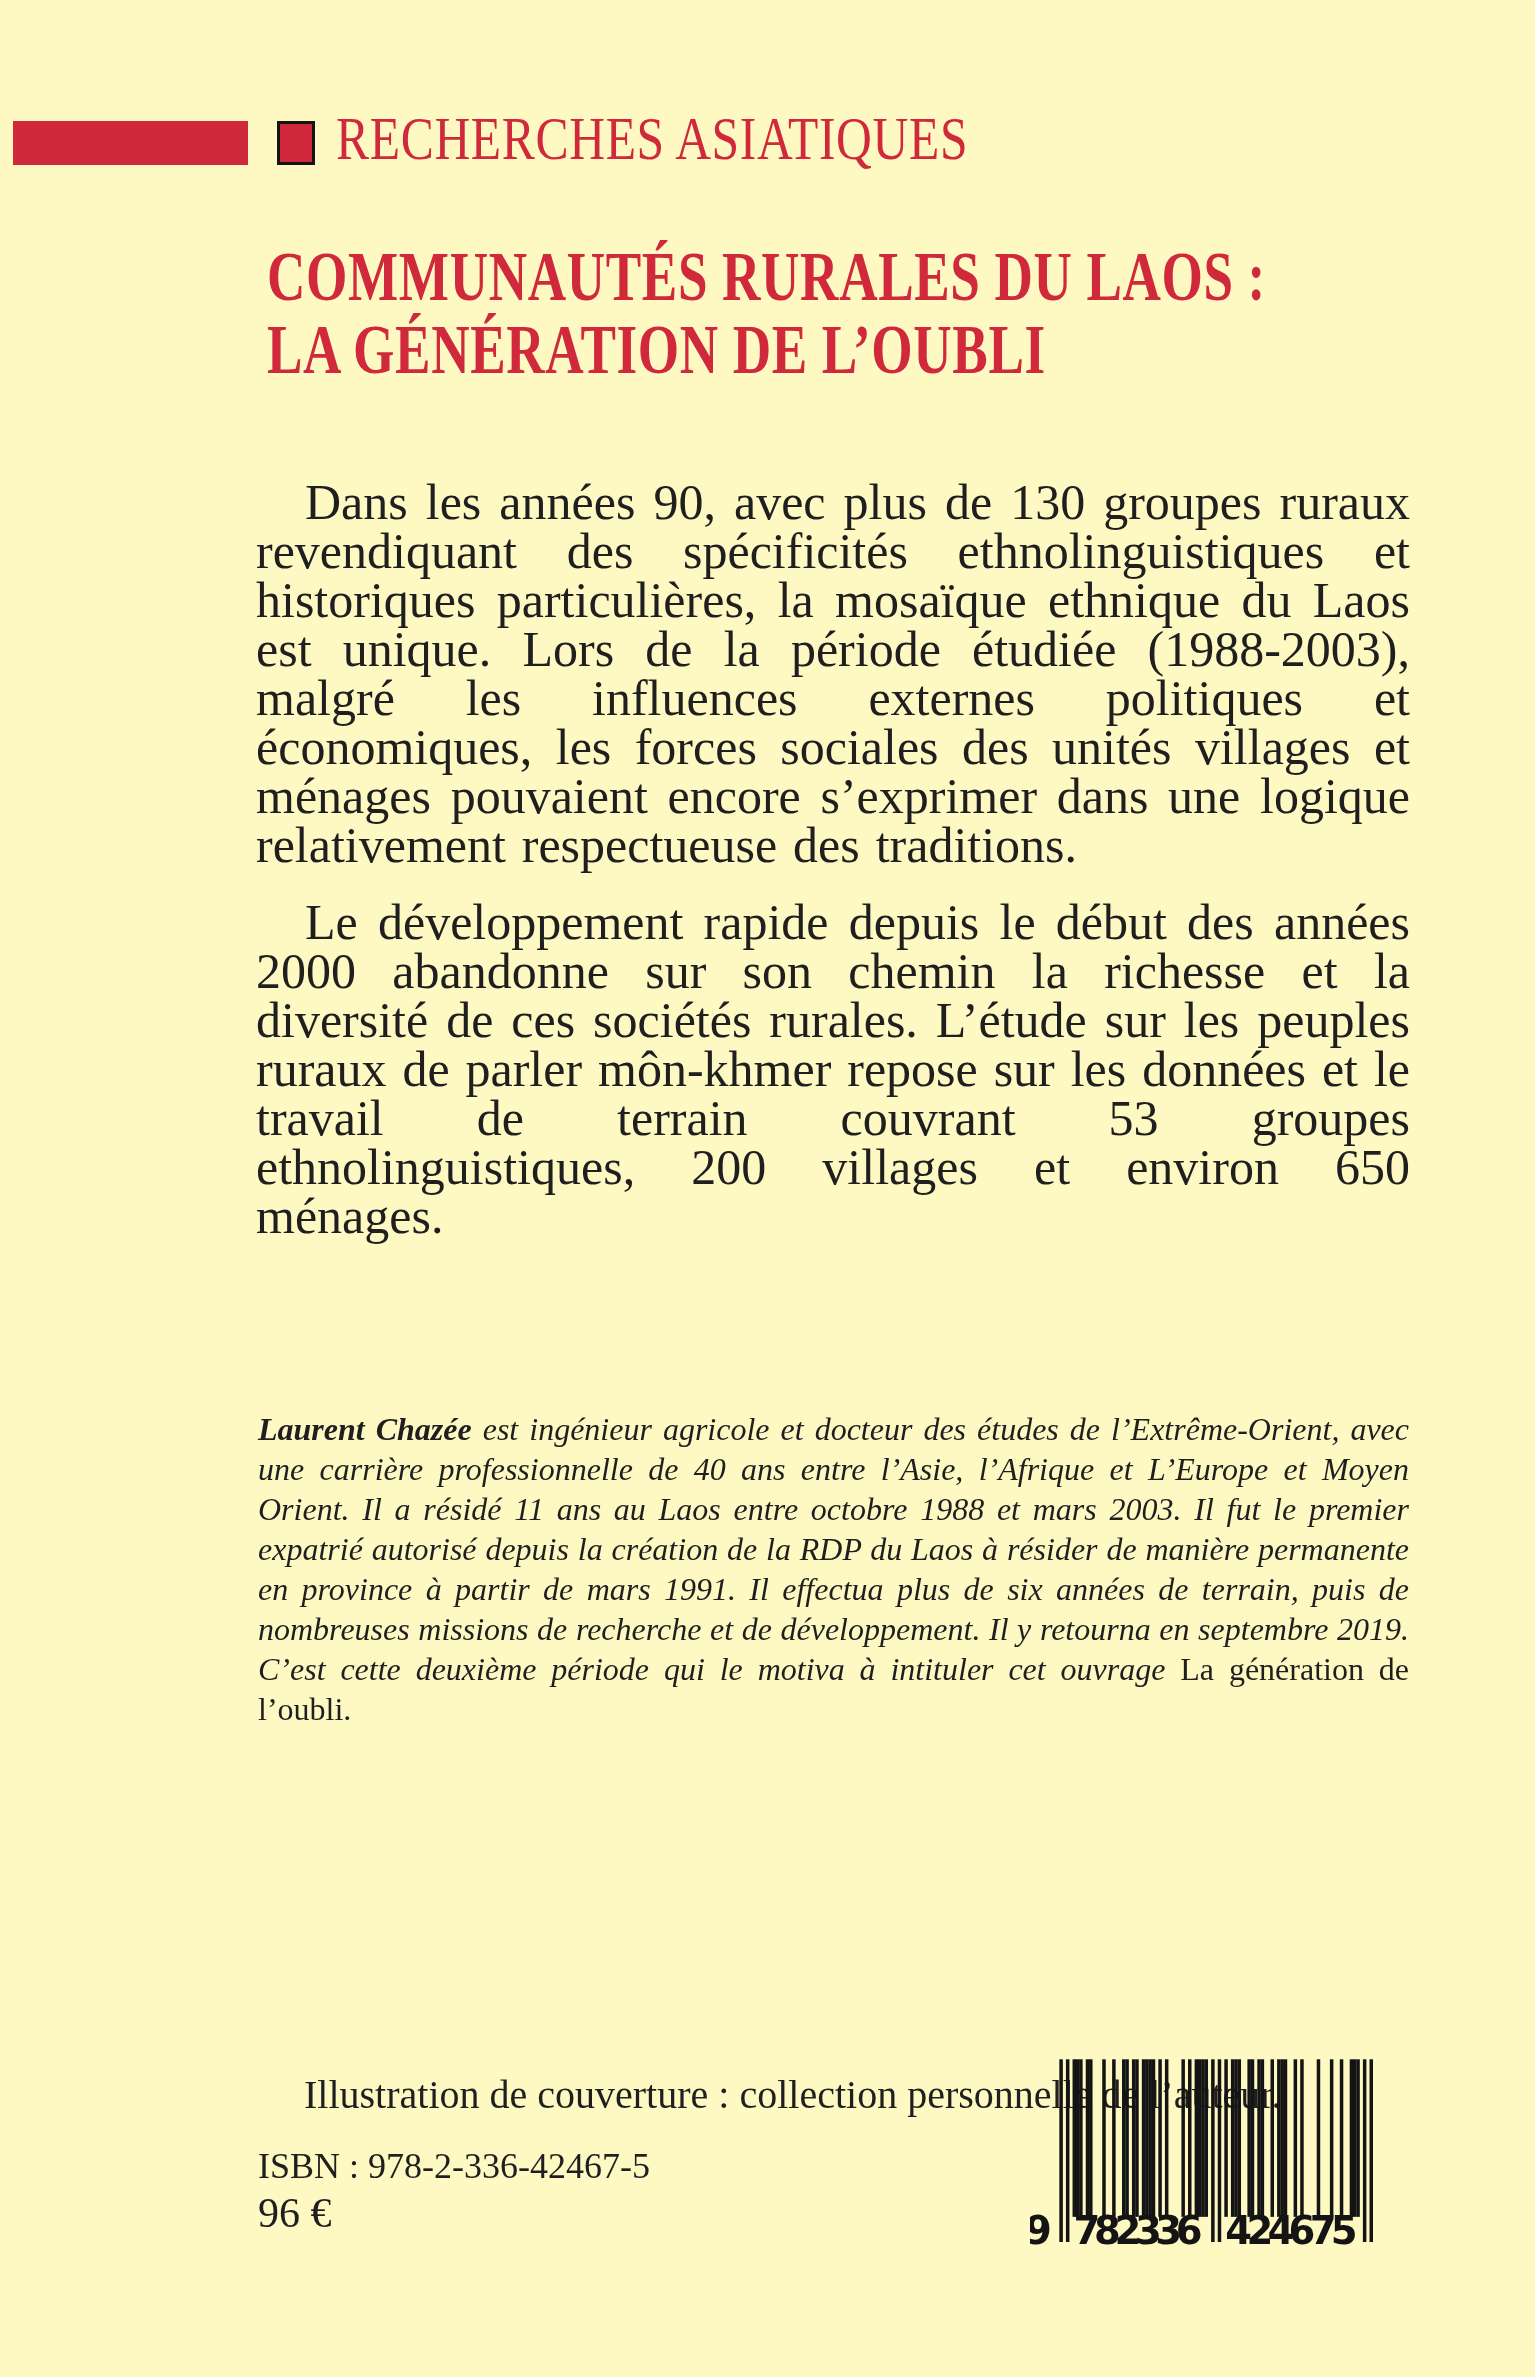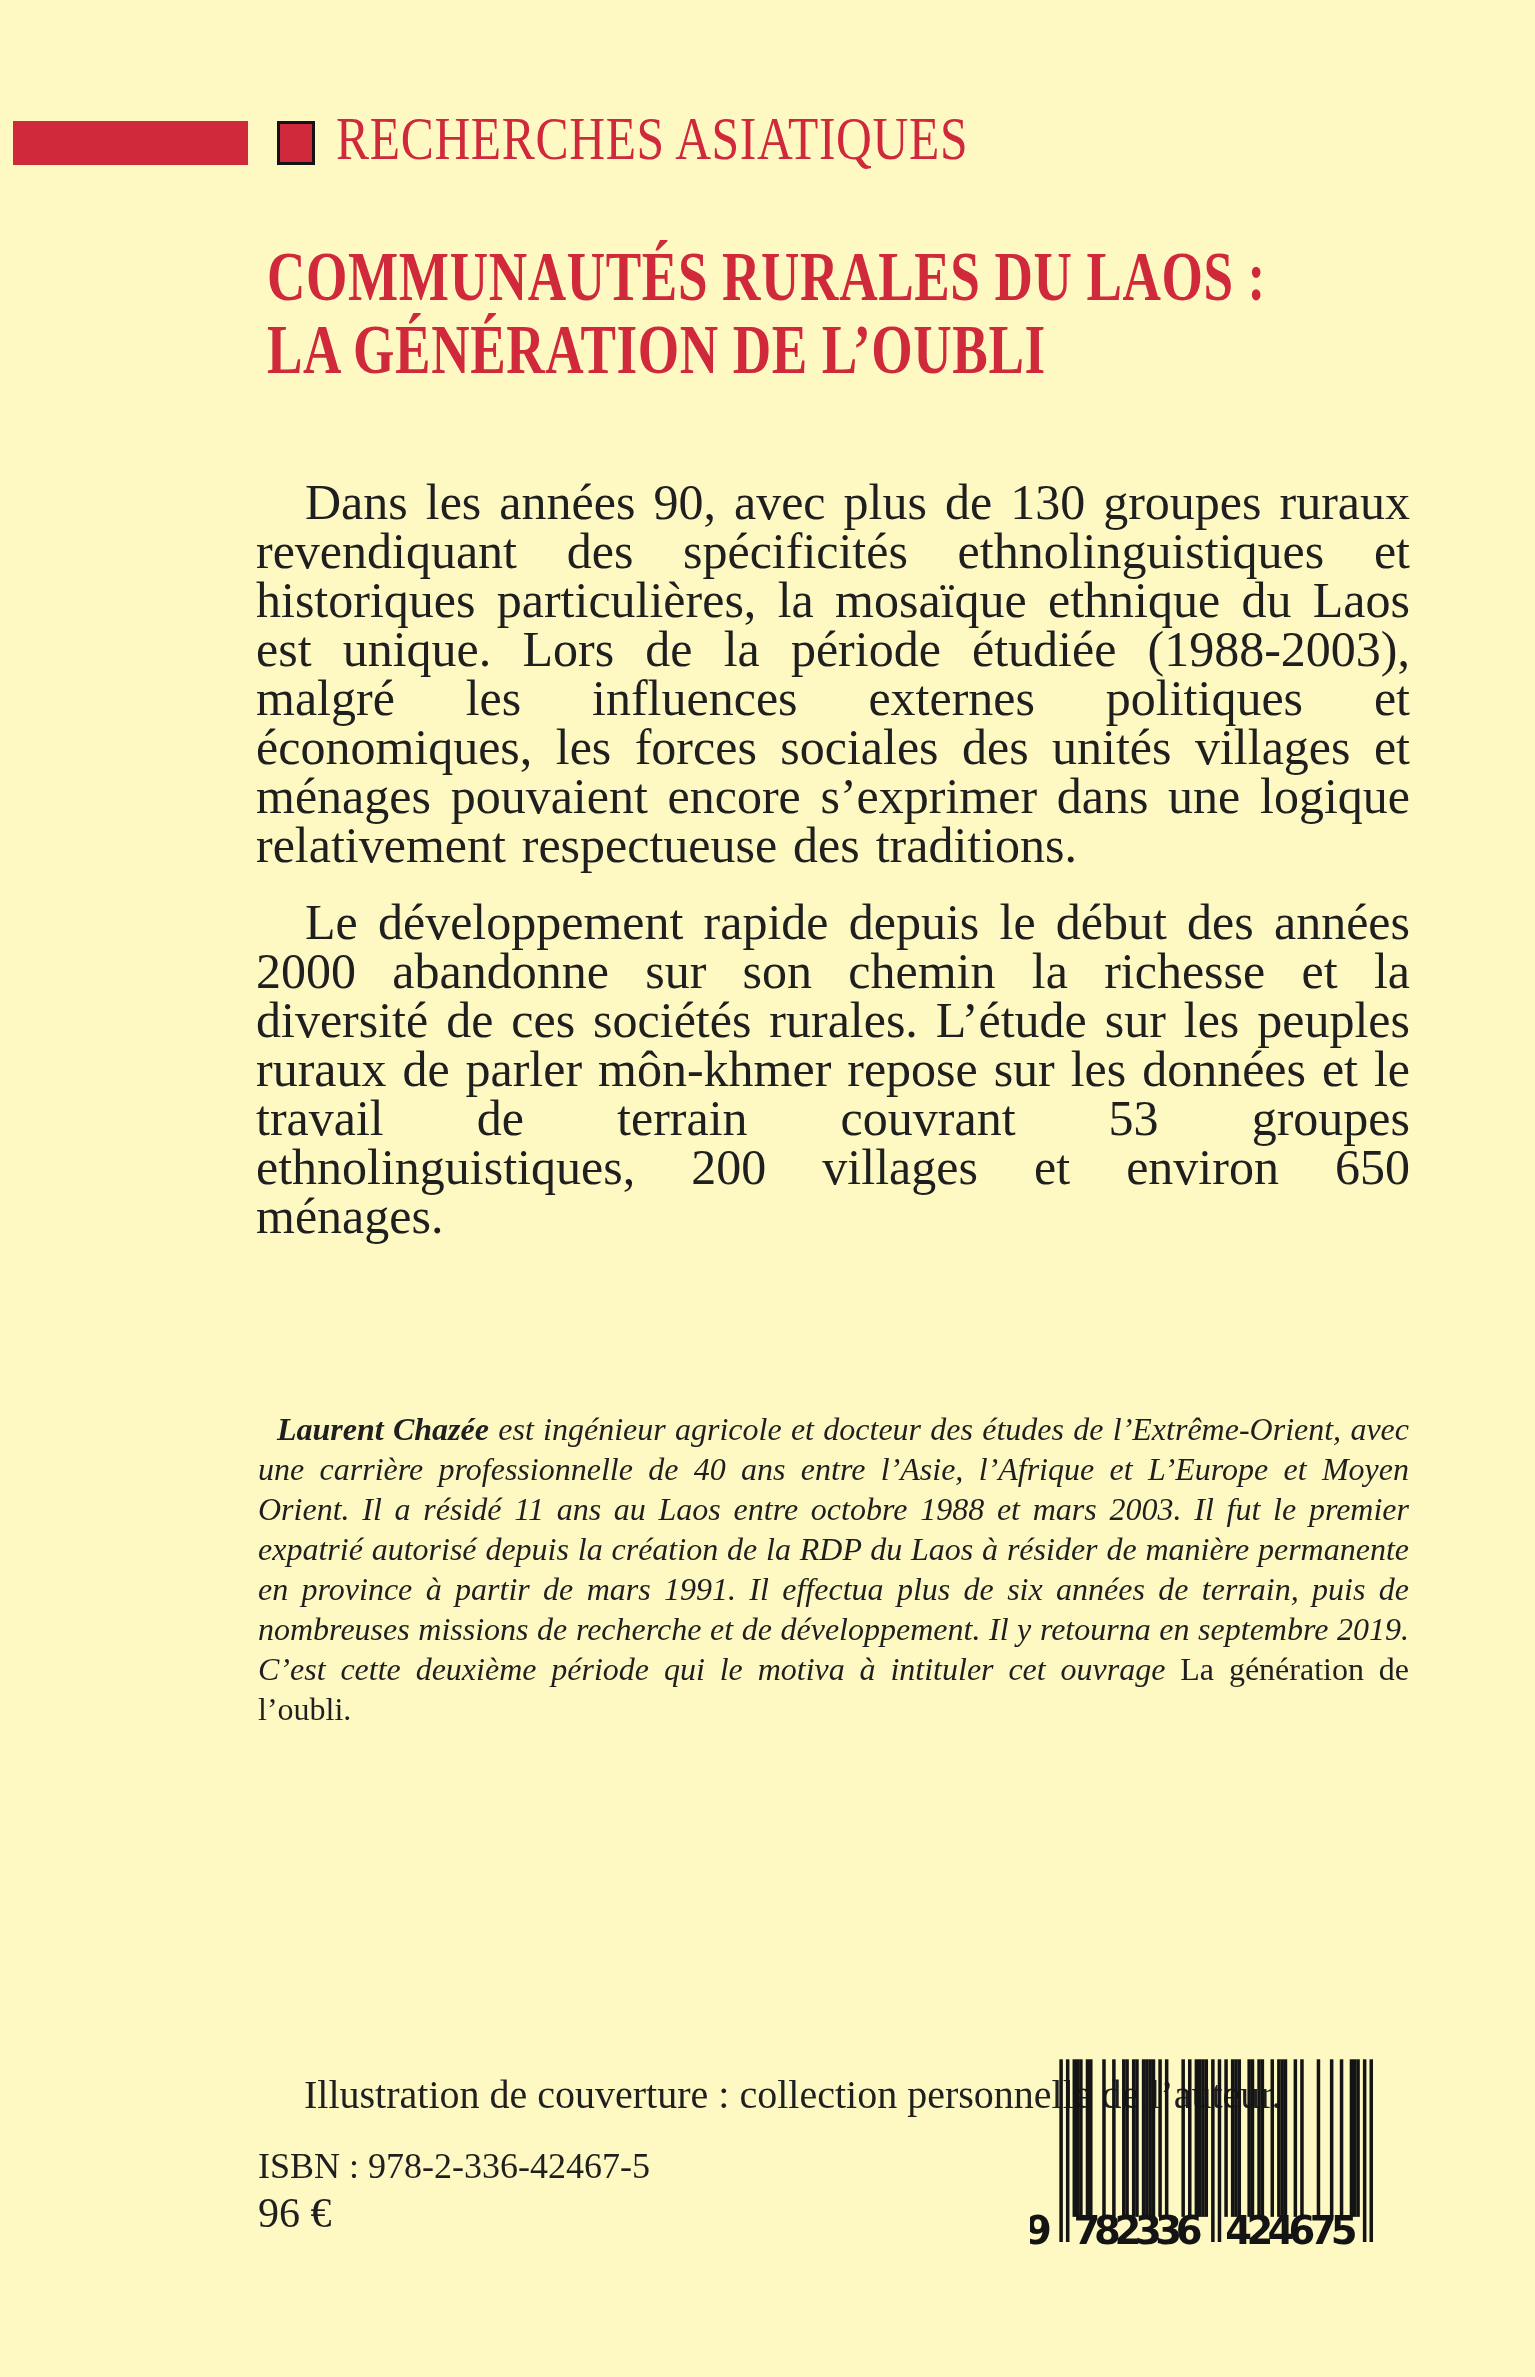--- a/index.html
+++ b/index.html
@@ -46,21 +46,21 @@
     text-indent:49px;
     word-spacing:3.4px;
   }
   
   .author-bio{
     position:absolute;left:258px;top:1409px;width:1151px;
     font-size:32px;line-height:40px;
     text-align:justify;
     font-style:italic;
   }
-  .author-bio .author-name{font-weight:700;margin-left:19px;}
+  .author-bio .author-name{font-weight:700;}
   .author-bio .roman{font-style:normal;}
   .contributions{
     position:absolute;left:258px;top:1758px;width:1151px;
     font-size:32px;line-height:40px;
     font-style:italic;
   }
   
   .cover-credit{
     position:absolute;left:258px;top:2075px;
     font-size:40px;line-height:40px;margin-left:46px;

